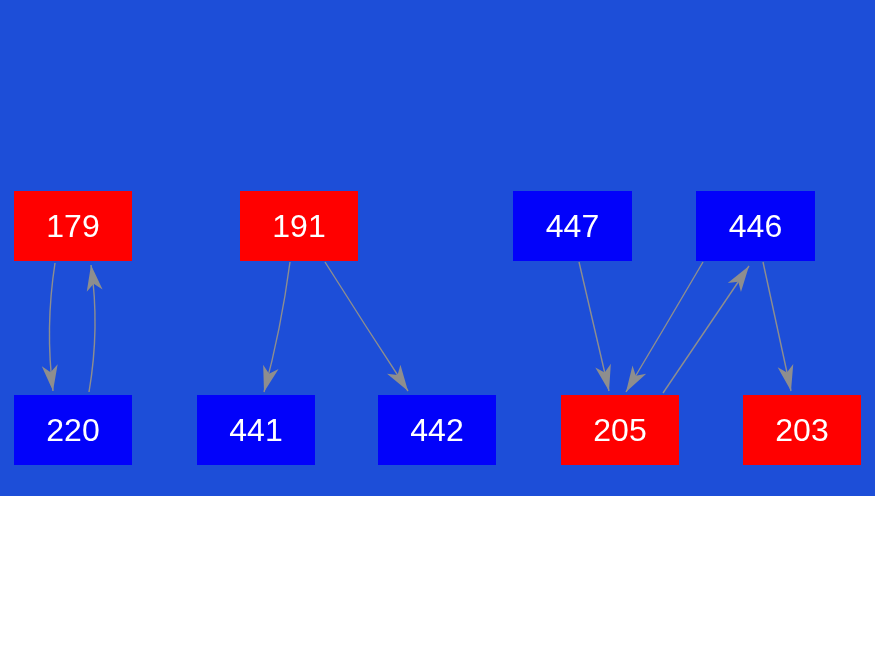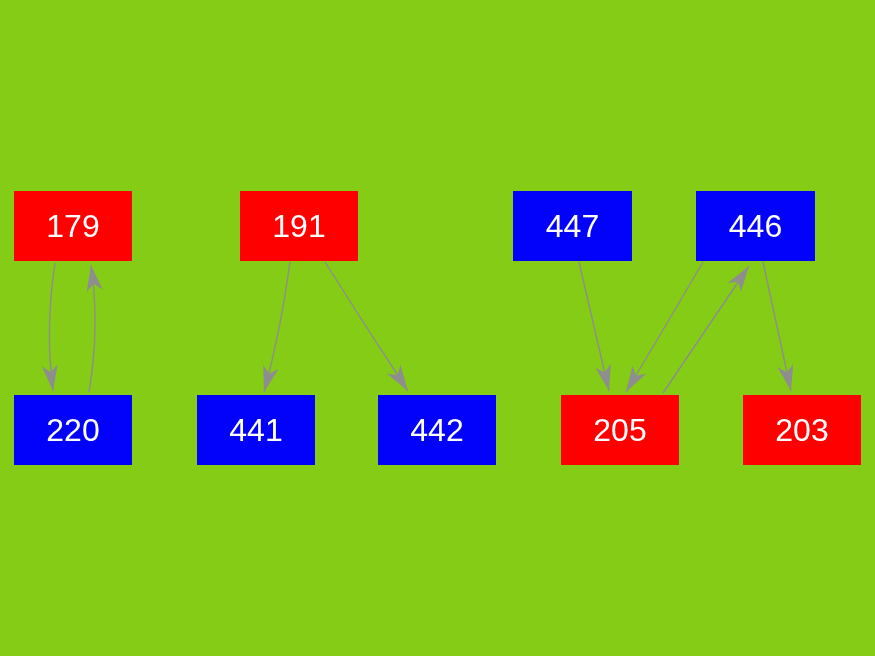--- a/index.html
+++ b/index.html
@@ -4,22 +4,22 @@
 <style>
   html, body {
     margin: 0;
     padding: 0;
     background: #ffffff;
     font-family: "Liberation Sans", sans-serif;
   }
   .canvas {
     position: relative;
     width: 875px;
-    height: 656px;
-    background: #84cc16;
+    height: 496px;
+    background: #1d4ed8;
     overflow: hidden;
   }
   svg { display: block; }
   marker { overflow: visible; }
   .node-label {
     font-family: "Liberation Sans", sans-serif;
     font-weight: normal;
   }
 </style>
 </head>

